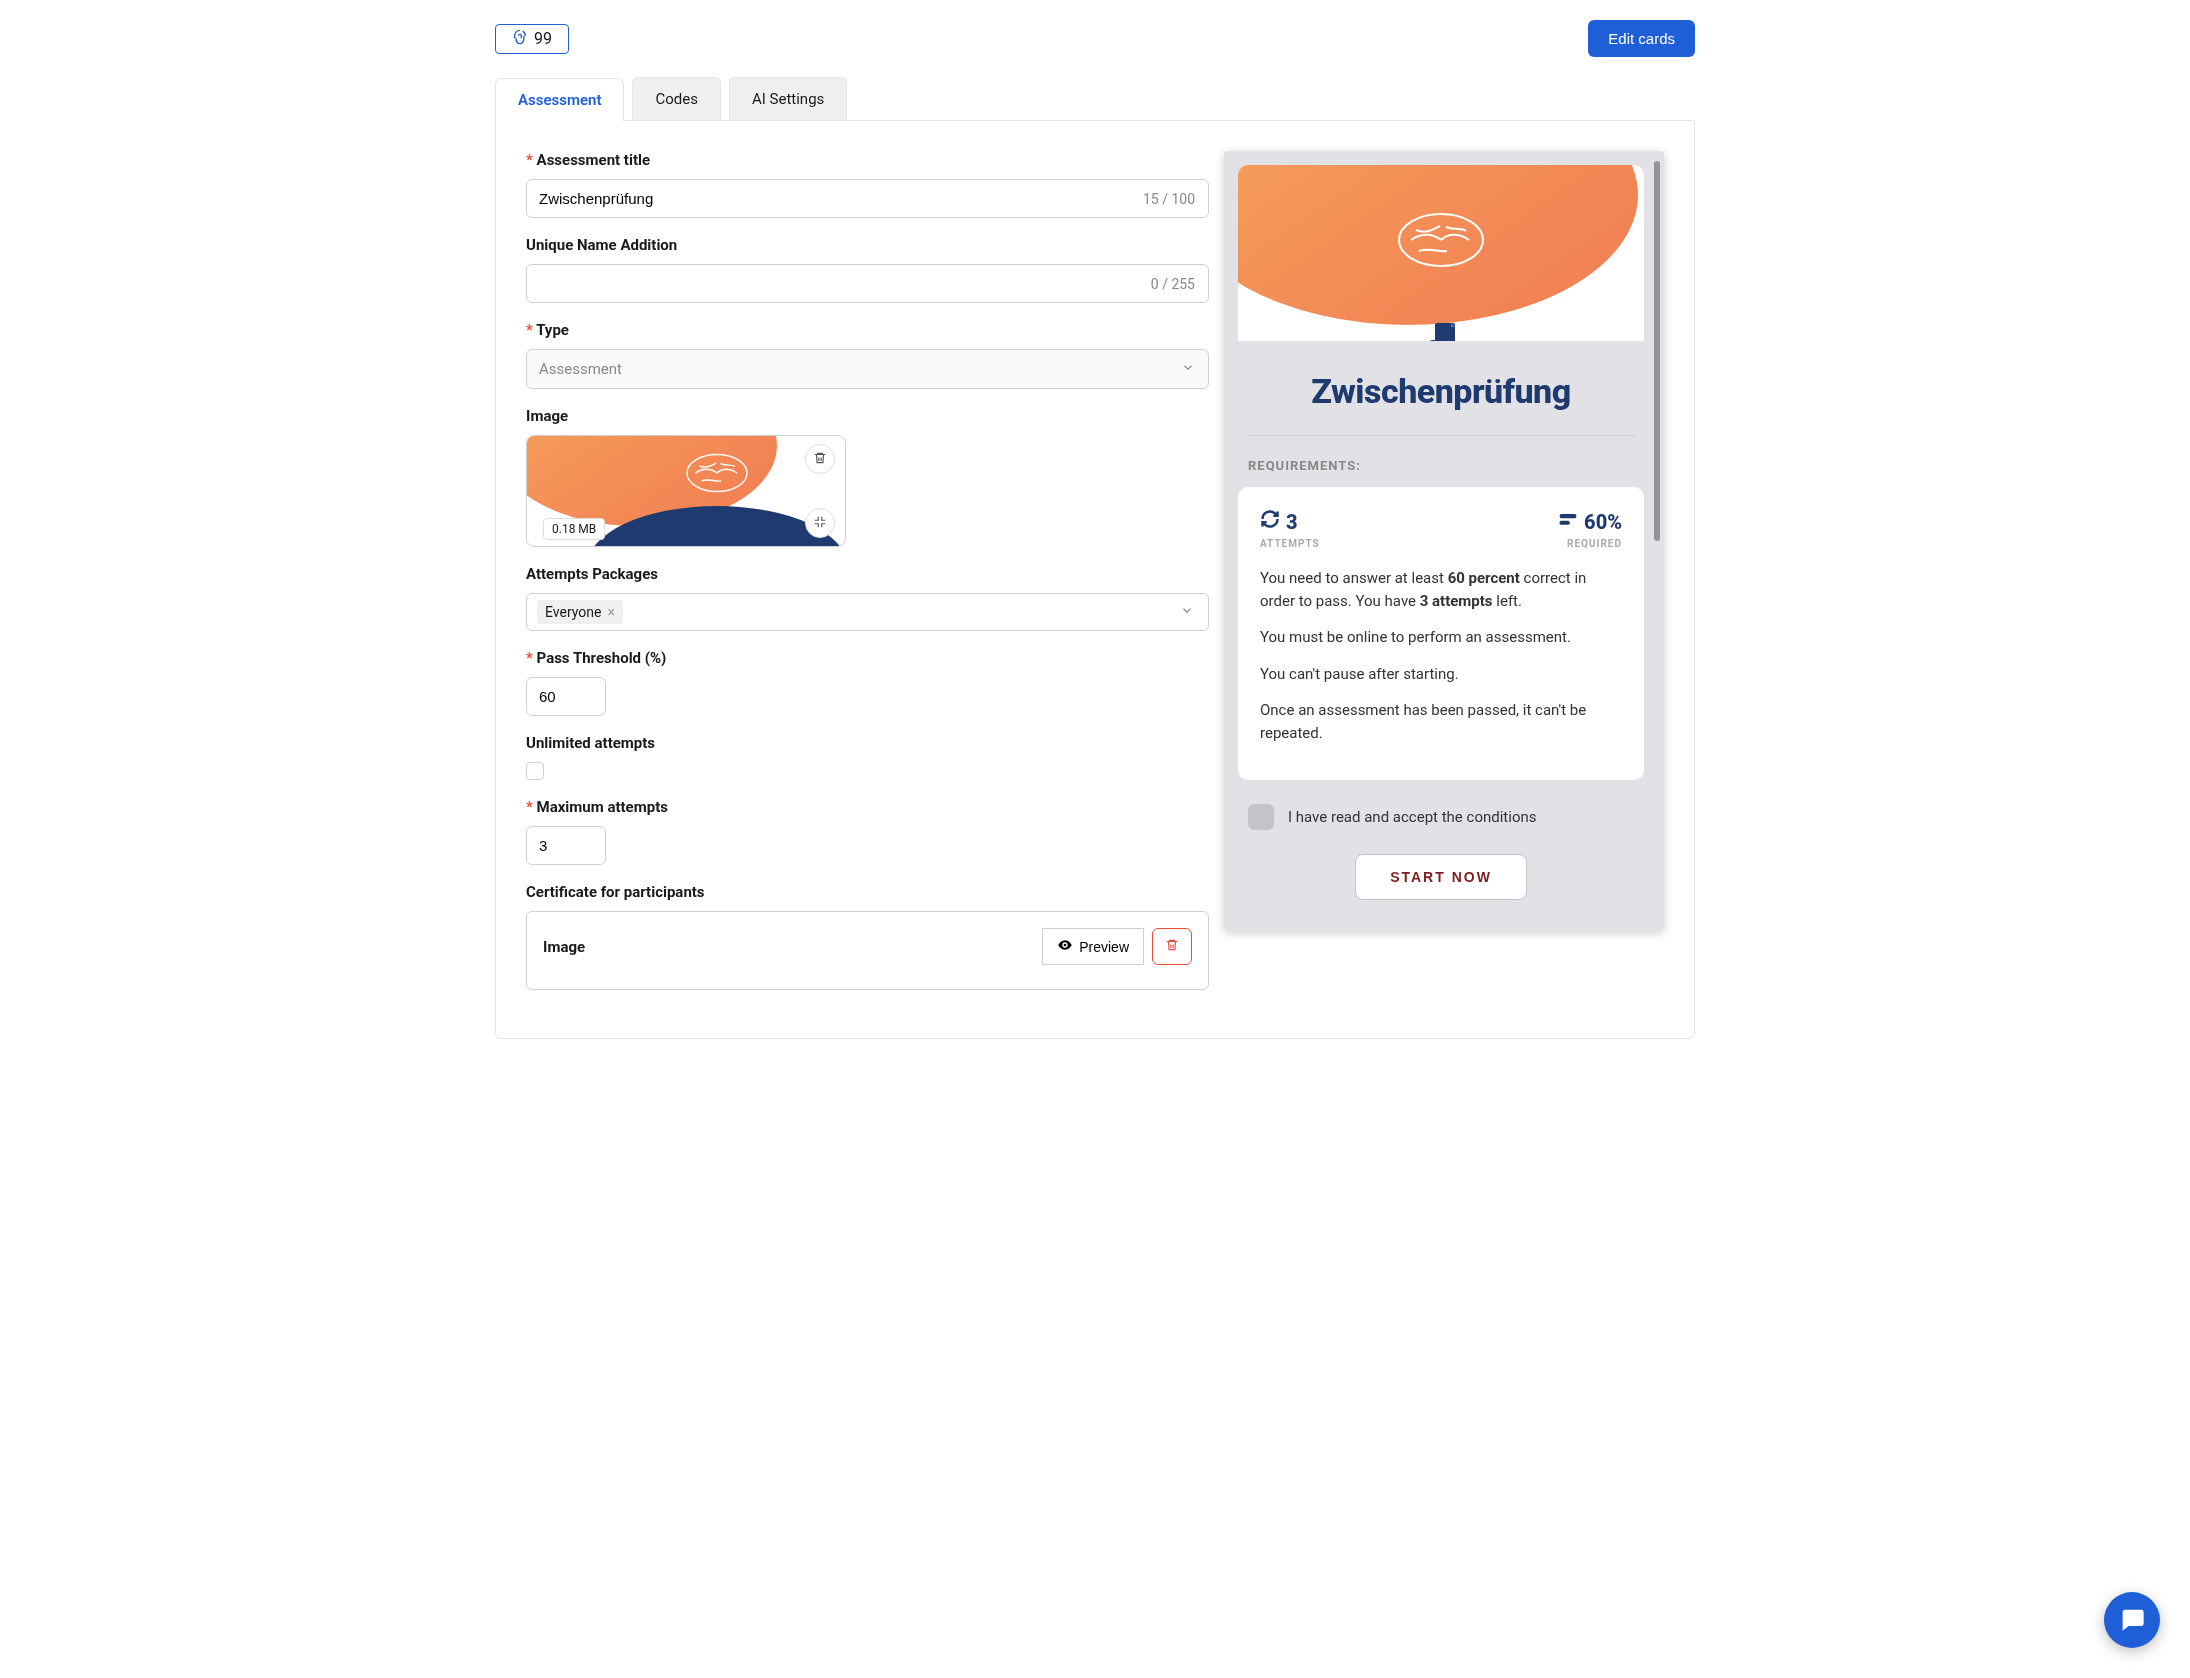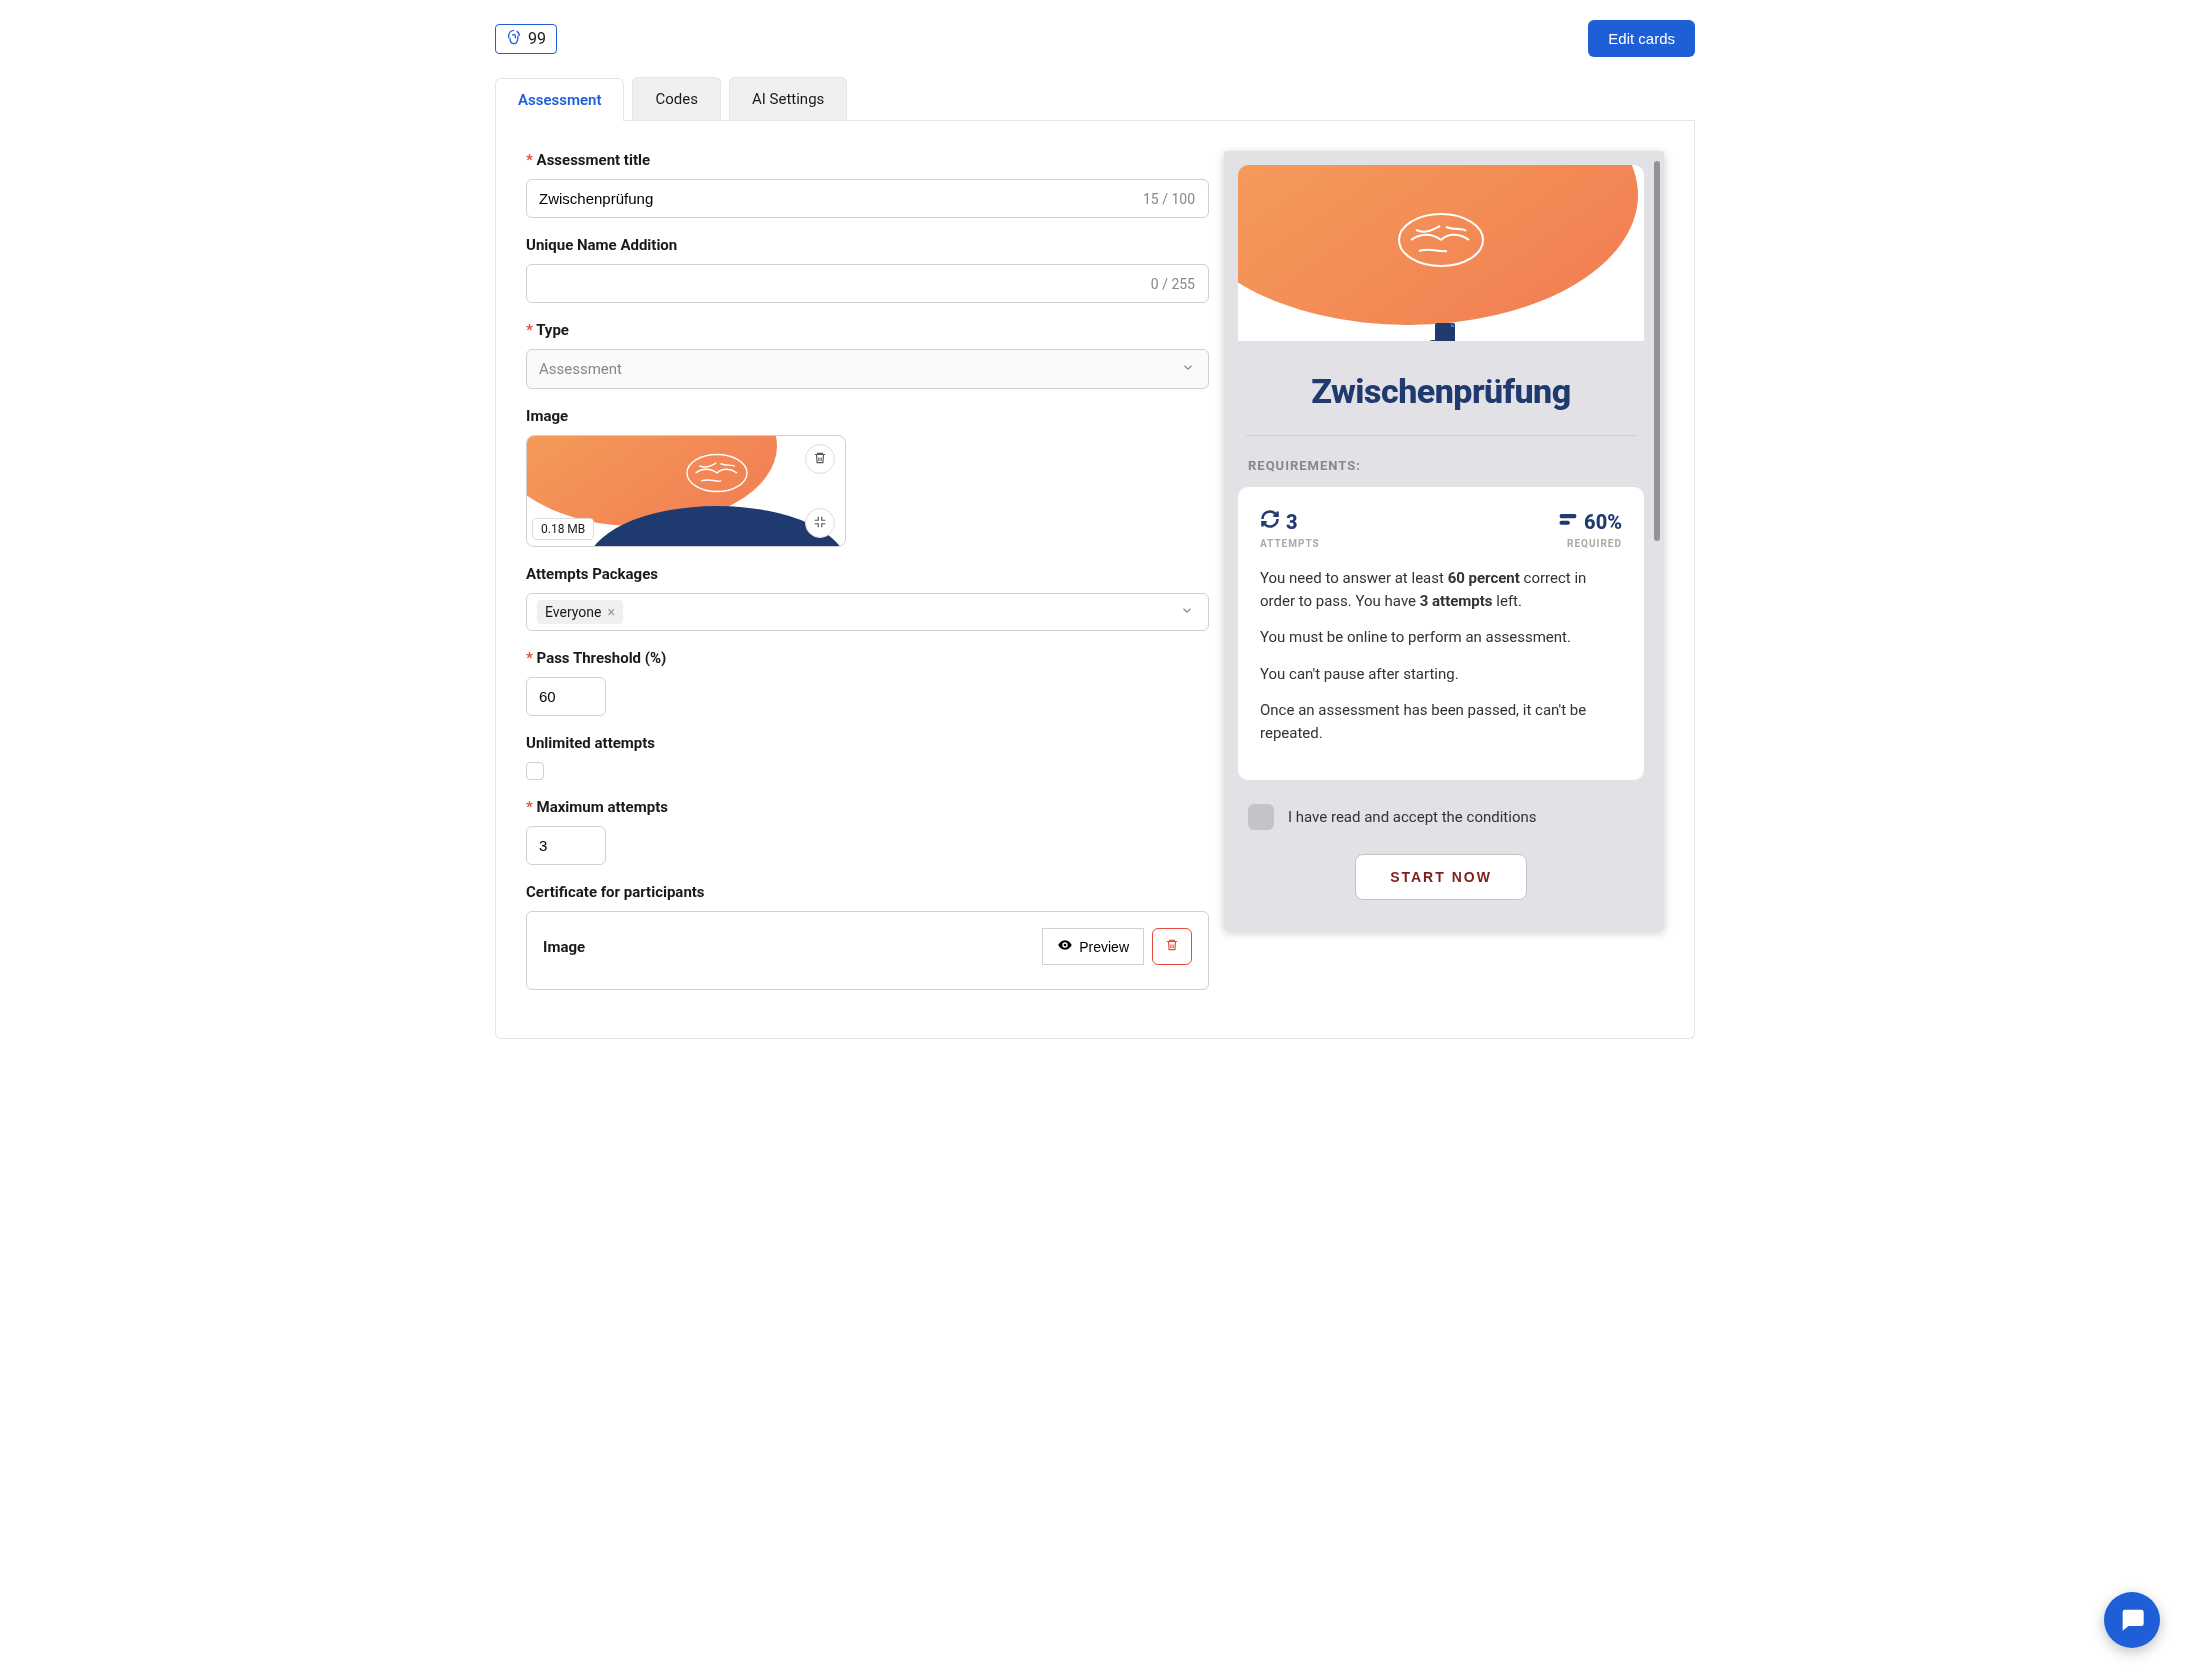--- a/index.html
+++ b/index.html
@@ -16,21 +16,21 @@
 }
 .top-bar {
   display: flex;
   justify-content: space-between;
   align-items: center;
   margin-bottom: 20px;
 }
 .badge {
   border: 1px solid #1e5fd8;
   border-radius: 4px;
-  padding: 4px 10px;
+  padding: 4px 16px;
   display: inline-flex;
   align-items: center;
   gap: 6px;
   font-size: 16px;
   color: #1a1a1a;
 }
 .badge-icon { color: #1e5fd8; }
 .btn-primary {
   background: #1e5fd8;
   color: #fff;
@@ -139,21 +139,21 @@
   background: #1f3a6e;
   border-radius: 50%;
 }
 .brain-icon-small {
   position: absolute;
   top: 12px; left: 150px;
   width: 80px; height: 50px;
 }
 .img-size-badge {
   position: absolute;
-  bottom: 6px; left: 5px;
+  bottom: 6px; left: 16px;
   background: #fff;
   border: 1px solid #ddd;
   border-radius: 4px;
   padding: 3px 8px;
   font-size: 12px;
 }
 .img-action-btn {
   position: absolute;
   right: 10px;
   width: 30px; height: 30px;

